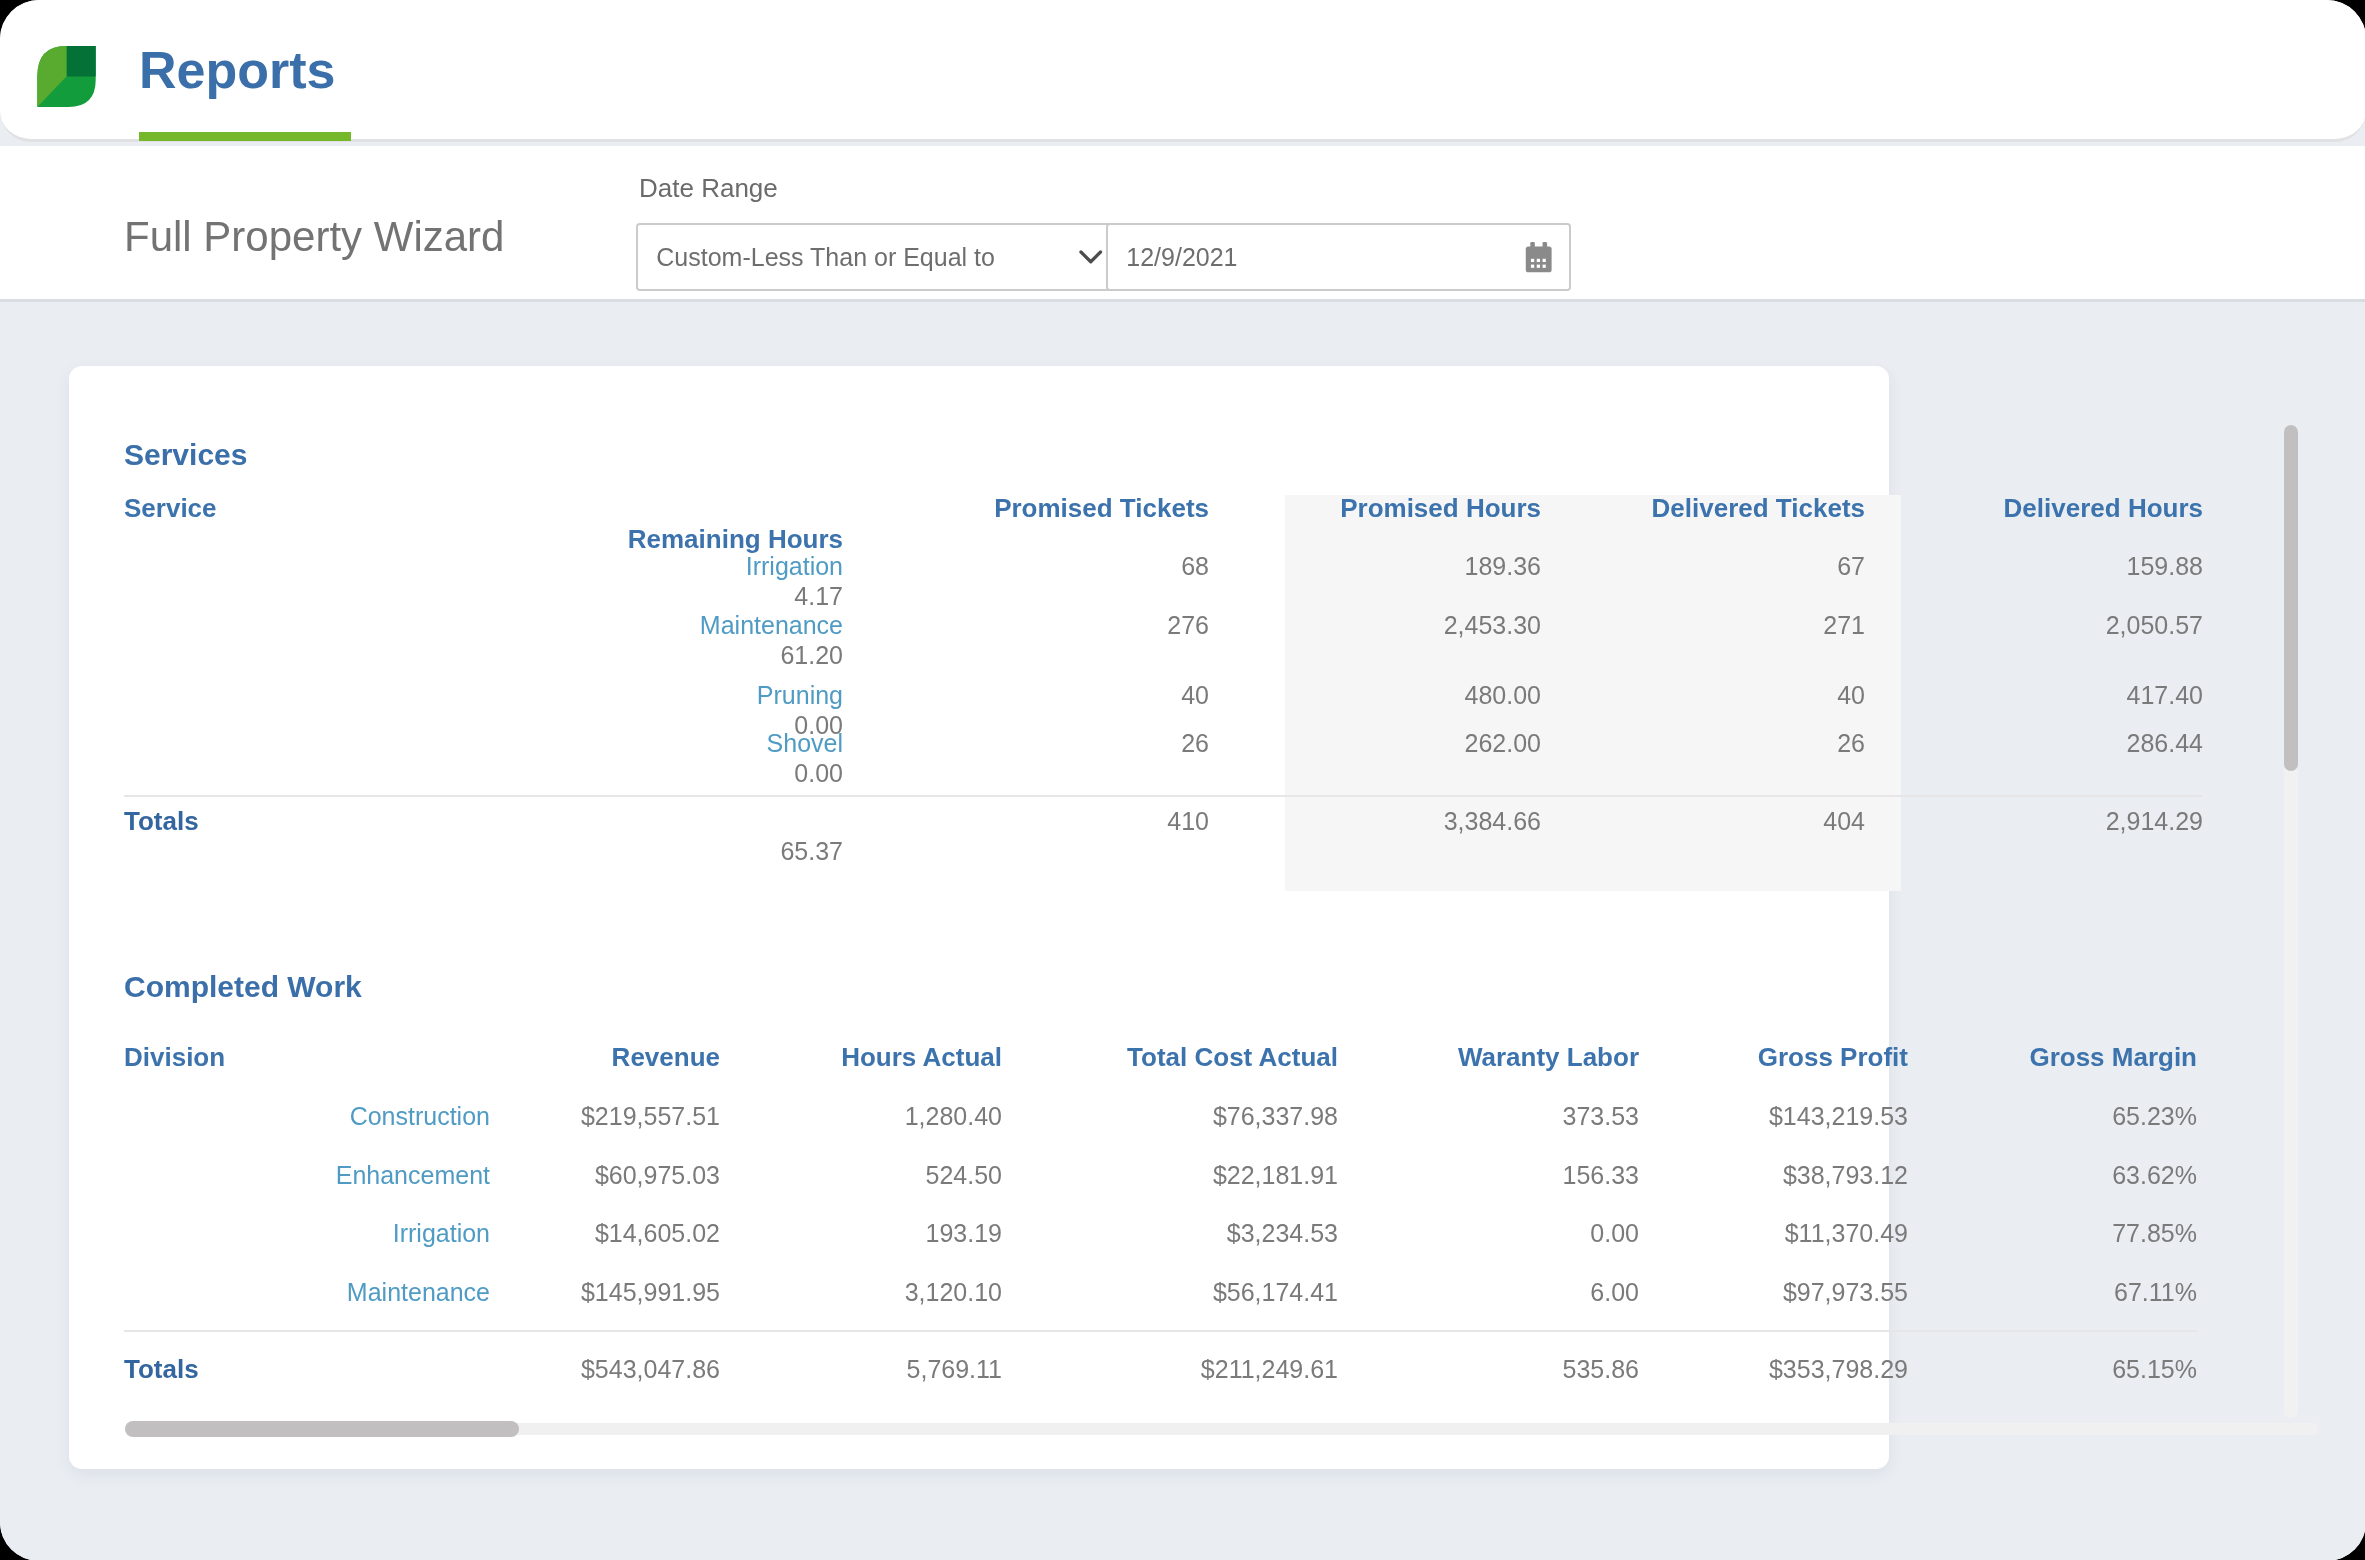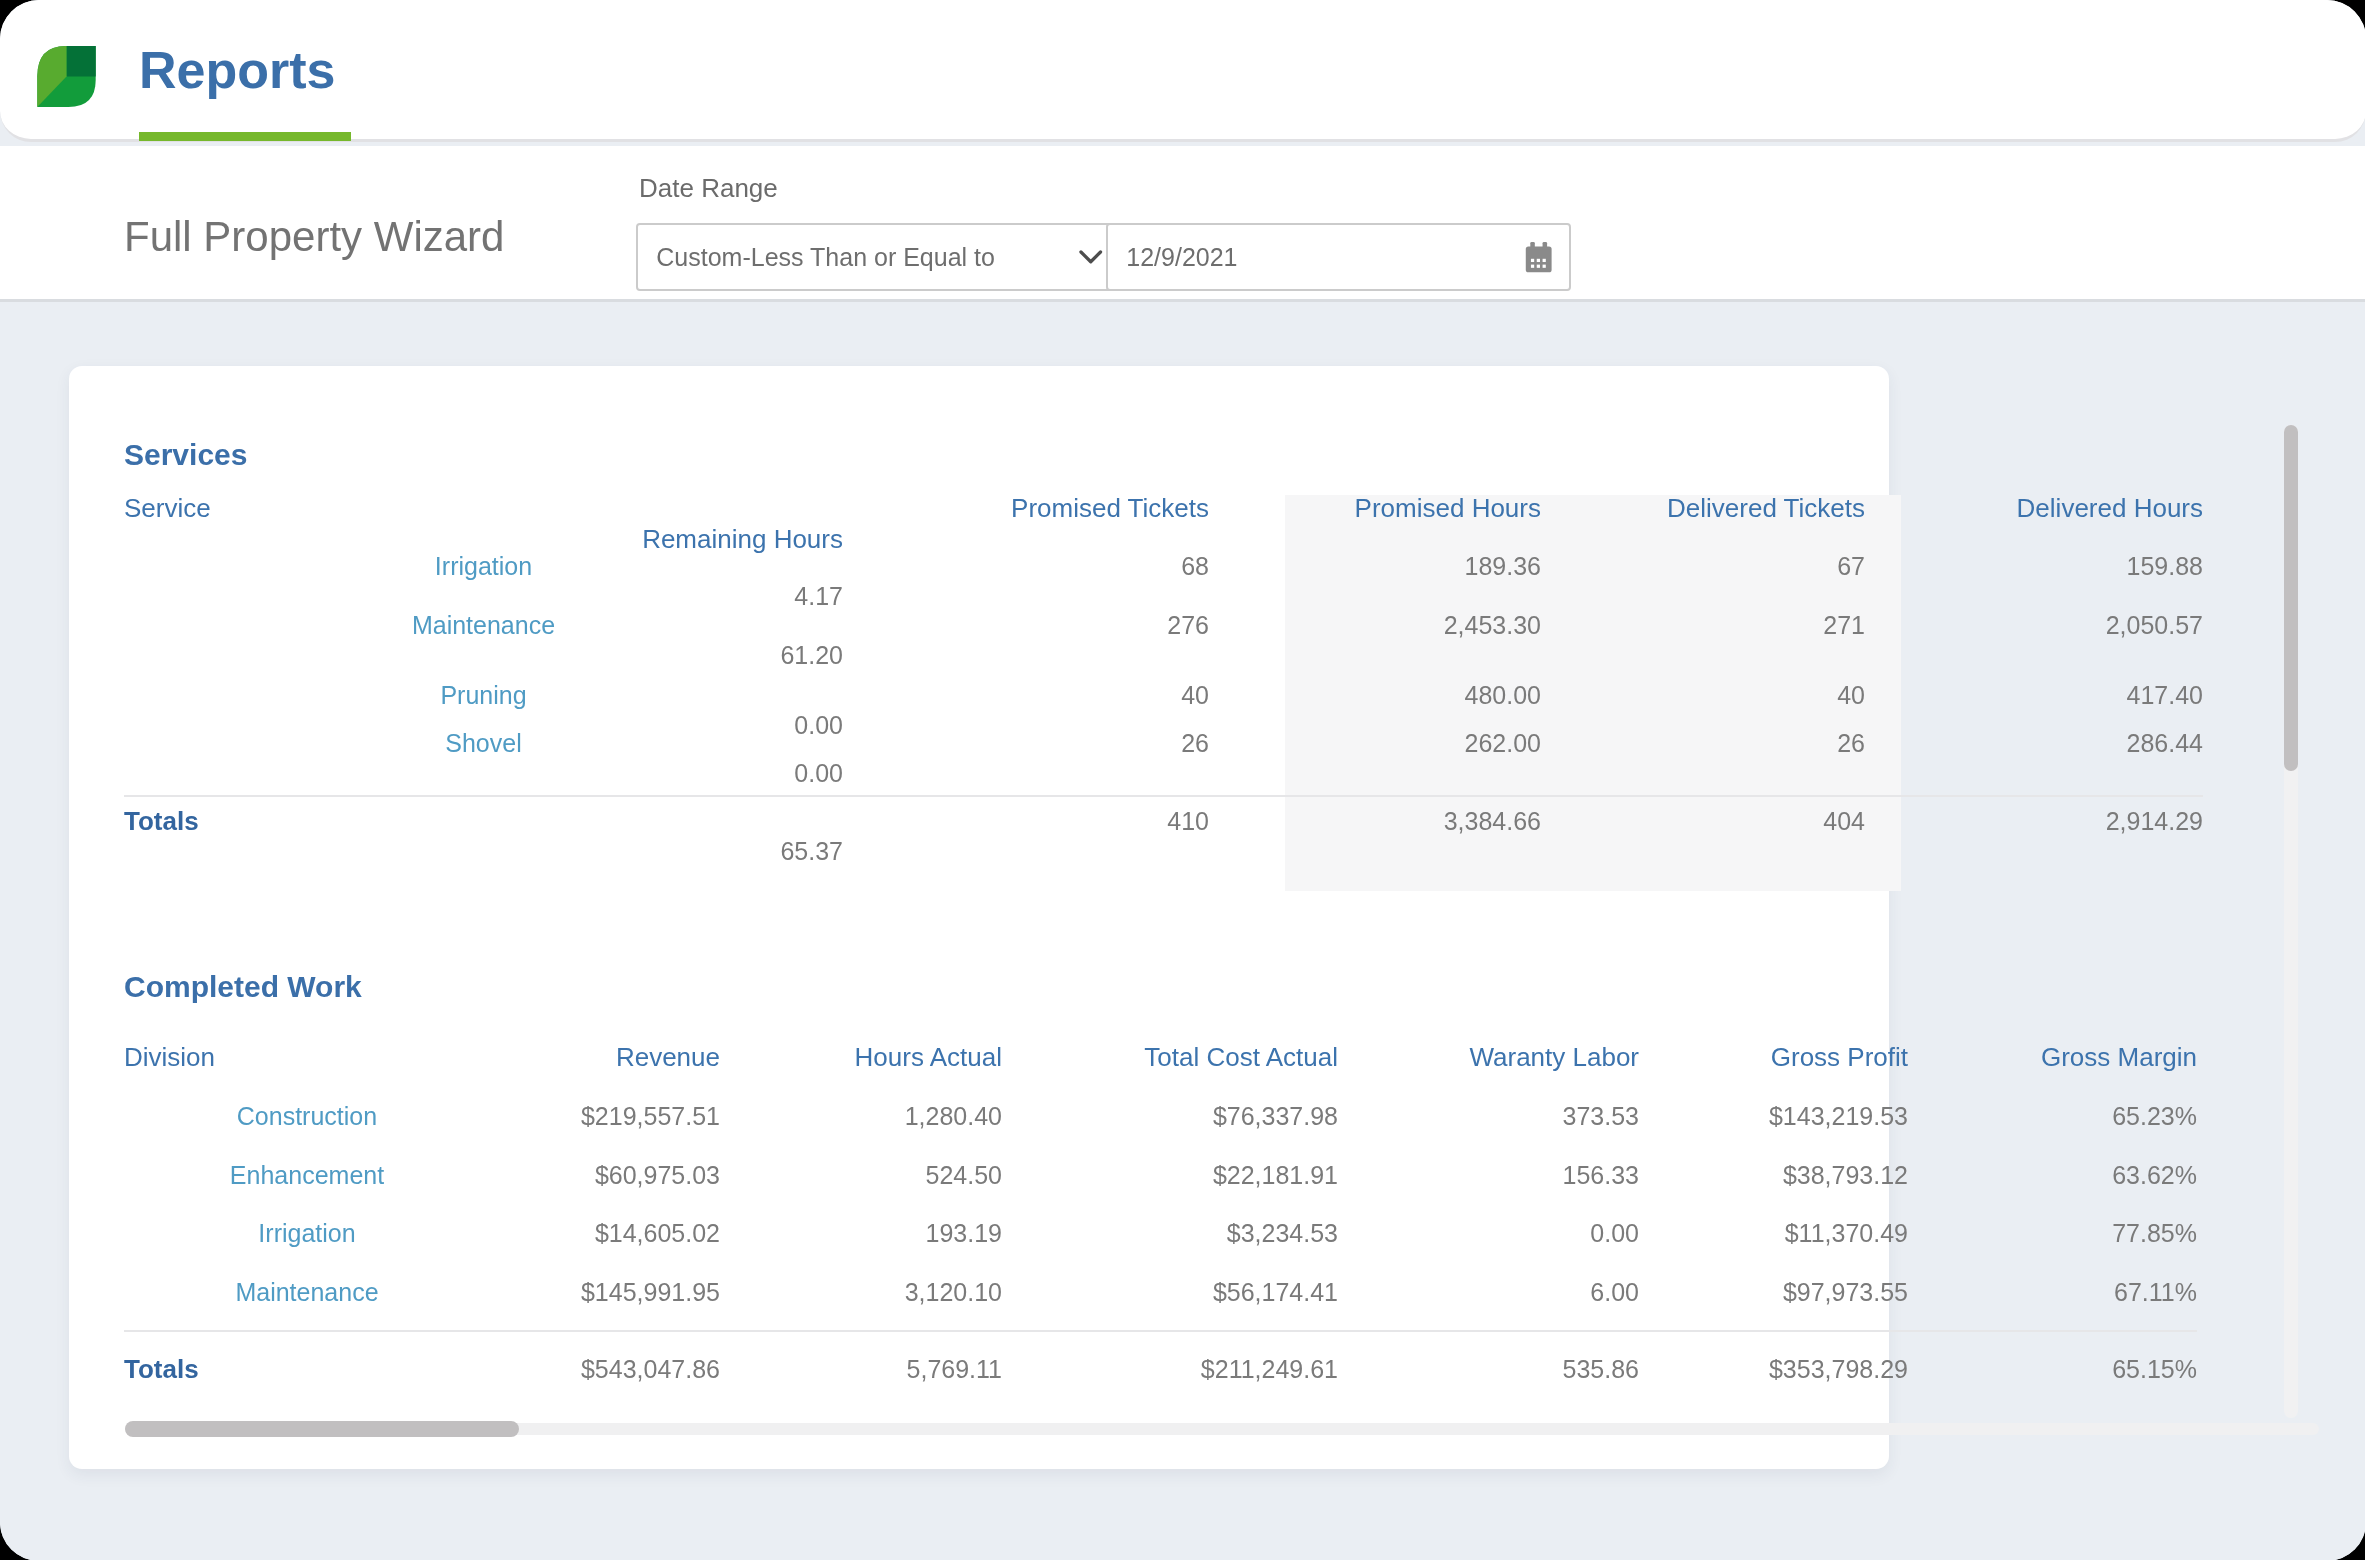--- a/index.html
+++ b/index.html
@@ -28,24 +28,24 @@
   .card{position:absolute;left:69px;top:61px;width:1820px;height:1103px;background:#fff;border-radius:13px;box-shadow:0 5.2px 14.4px rgba(40,60,90,0.07);}
   .col-highlight{position:absolute;left:1216px;top:129px;width:616px;height:396px;background:#f6f6f7;z-index:0;}
 
   .section-heading{position:absolute;left:55px;font-size:30px;font-weight:bold;color:#3b6fa9;line-height:35px;z-index:2;}
   .h-services{top:71px;}
   .h-cw{top:603px;}
 
   .trow{position:absolute;left:55px;display:grid;height:59px;align-items:center;z-index:2;}
   .svc-grid{grid-template-columns:719px 366px 332px 324px 338px;width:2079px;}
   .cw-grid{grid-template-columns:366px 230px 282px 336px 301px 269px 289px;width:2073px;}
-  .th{font-size:26px;font-weight:normal;color:#3c73ad;text-align:right;white-space:nowrap;}
+  .th{font-size:26px;font-weight:bold;color:#3c73ad;text-align:right;white-space:nowrap;}
   .th.first{text-align:left;}
   .td{font-size:25px;color:#7a7a7a;text-align:right;white-space:nowrap;}
-  .td.link{text-align:center;color:#4f9bc4;cursor:pointer;}
+  .td.link{text-align:right;color:#4f9bc4;cursor:pointer;}
   .td.totlabel{text-align:left;color:#33659f;font-weight:bold;font-size:26px;}
   .divider{position:absolute;left:55px;height:2px;background:#e6e6e8;z-index:2;}
 
   
   .vsb-track{position:absolute;left:2215px;top:59px;width:13.7px;height:993px;background:#f1f1f2;border-radius:7.2px;z-index:3;}
   .vsb-thumb{position:absolute;left:0;top:0;width:13.7px;height:346px;background:#c1bfc0;border-radius:7.2px;}
   .hsb-track{position:absolute;left:56px;top:1057px;width:2194px;height:12.4px;background:#f0f0f1;border-radius:6.5px;z-index:3;}
   .hsb-thumb{position:absolute;left:0;top:-2px;width:394px;height:16.3px;background:#c1bfc0;border-radius:8.5px;}
 </style>
 </head>

